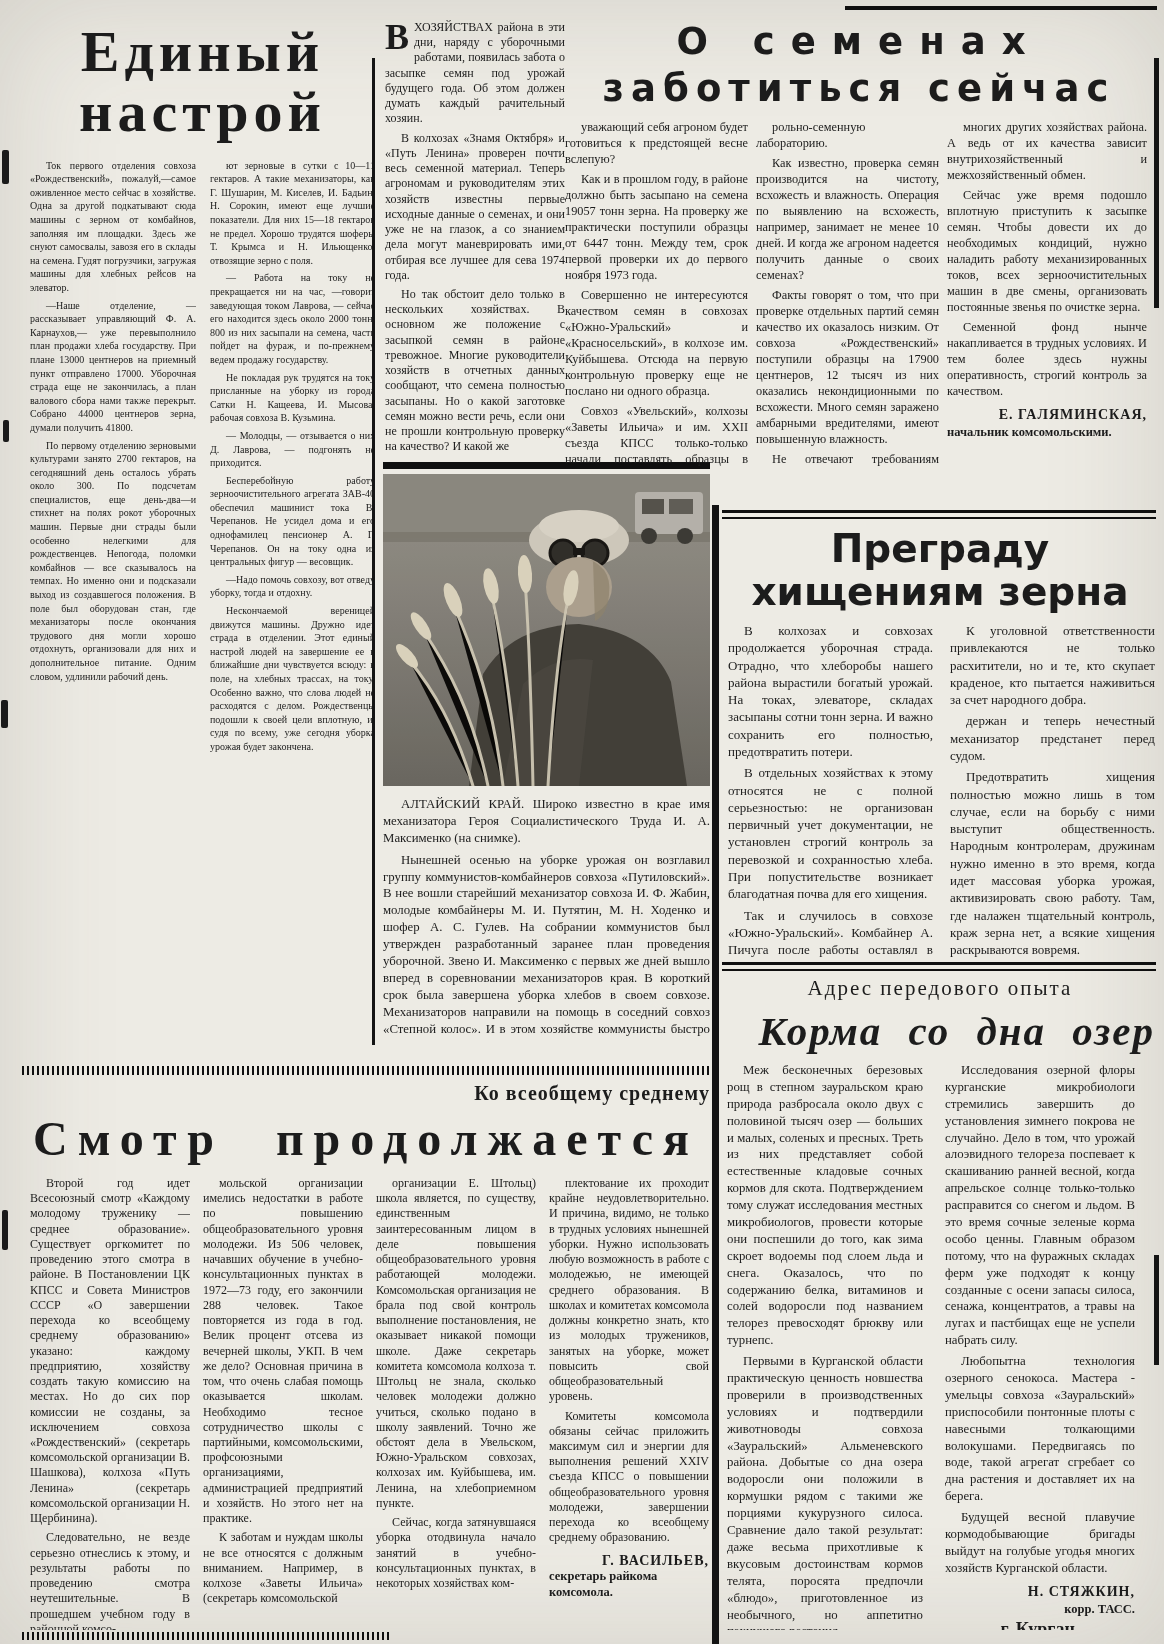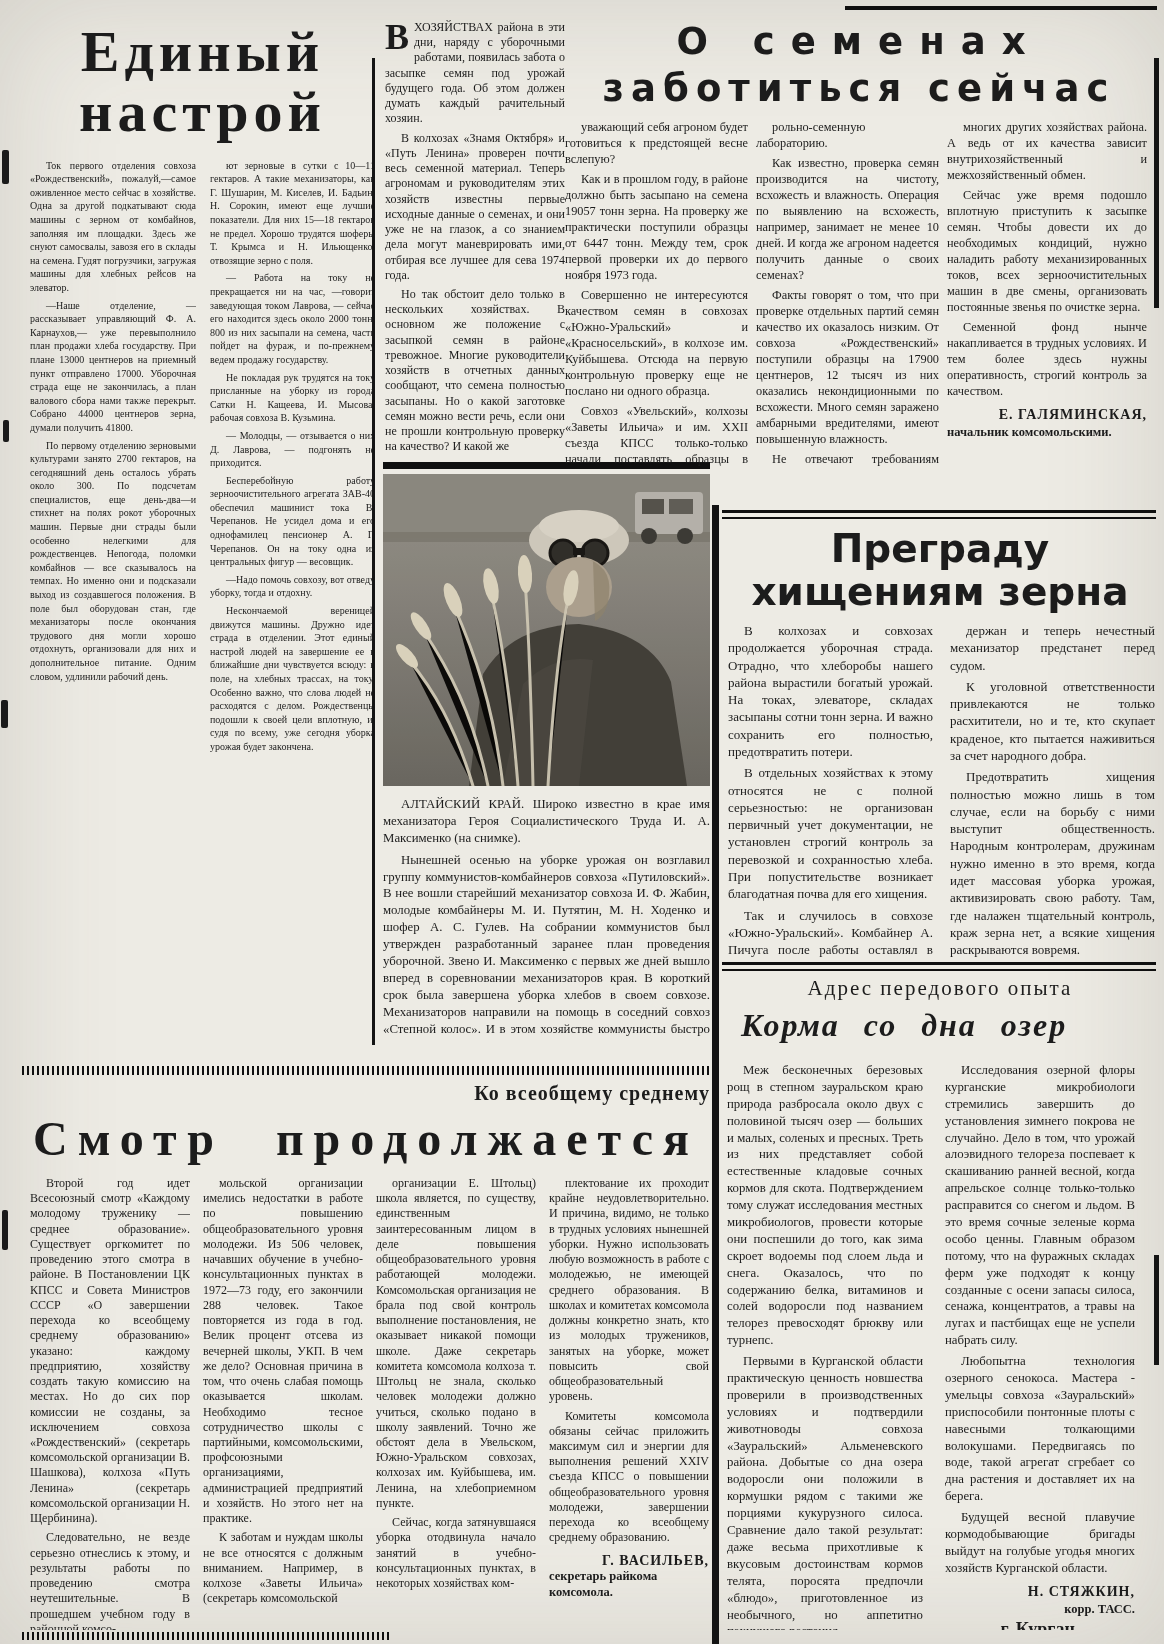--- a/index.html
+++ b/index.html
@@ -31,22 +31,22 @@
   .osem-title { margin:0; text-align:center; font-family:"DejaVu Sans","Liberation Sans",sans-serif;
     font-weight:600; font-size:37px; line-height:1.28; }
   .osem-title .l1 { display:block; letter-spacing:16px; }
   .osem-title .l2 { display:block; letter-spacing:7px; }
 
   .preg-title { margin:0; text-align:center; font-family:"DejaVu Sans","Liberation Sans",sans-serif;
     font-weight:bold; font-size:39px; line-height:1.1; }
   .preg-title .line { display:block; }
 
   .kicker-serif { font-size:21px; text-align:center; letter-spacing:2px; }
-  .korma-title { margin:16px; text-align:left; font-weight:bold; font-style:italic;
-    font-size:32px; letter-spacing:2px; word-spacing:14px; }
+  .korma-title { margin:0; text-align:right; font-weight:bold; font-style:italic;
+    font-size:41px; letter-spacing:2px; word-spacing:14px; }
 
   .smotr-kicker { font-size:20px; font-weight:bold; letter-spacing:1px; }
   .smotr-title { margin:0; text-align:center; font-weight:bold; font-size:48px;
     letter-spacing:10px; word-spacing:30px; }
 
   .dropcap { float:left; font-weight:bold; font-size:36px; line-height:.82;
     padding:3px 5px 0 0; }
   .caption { font-weight:normal; }
   .caption p.para { margin:0 0 5px 0; text-indent:18px; }
 
@@ -210,22 +210,22 @@
     </h2>
   </section>
   <div class="abs cols" style="left:728px;top:622px;width:427px;gap:17px;">
     <div class="tcol fs13" style="width:205px;height:336px;">
         <p class="para">В колхозах и совхозах продолжается уборочная страда. Отрадно, что хлеборобы нашего района вырастили богатый урожай. На токах, элеваторе, складах засыпаны сотни тонн зерна. И важно сохранить его полностью, предотвратить потери.</p>
         <p class="para">В отдельных хозяйствах к этому относятся не с полной серьезностью: не организован первичный учет документации, не установлен строгий контроль за перевозкой и сохранностью хлеба. При попустительстве возникает благодатная почва для его хищения.</p>
         <p class="para">Так и случилось в совхозе «Южно-Уральский». Комбайнер А. Пичуга после работы оставлял в бункере зерно, которое ночью похищал. Работниками милиции он вскоре был за-</p>
       </div>
     <div class="tcol fs13" style="width:205px;height:336px;">
       <div>
+          <p class="para">К уголовной ответственности привлекаются не только расхитители, но и те, кто скупает краденое, кто пытается наживиться за счет народного добра.</p>
           <p class="para">держан и теперь нечестный механизатор предстанет перед судом.</p>
-          <p class="para">К уголовной ответственности привлекаются не только расхитители, но и те, кто скупает краденое, кто пытается наживиться за счет народного добра.</p>
           <p class="para">Предотвратить хищения полностью можно лишь в том случае, если на борьбу с ними выступит общественность. Народным контролерам, дружинам нужно именно в это время, когда идет массовая уборка урожая, активизировать свою работу. Там, где налажен тщательный контроль, краж зерна нет, а всякие хищения раскрываются вовремя.</p>
         </div>
 
     </div>
   </div>
 
   <div class="abs dblrule" style="left:722px;top:962px;width:434px;"></div>
   <section class="abs" style="left:725px;top:976px;width:430px;">
     <div class="kicker-serif">Адрес передового опыта</div>
     <h2 class="korma-title" style="margin-top:6px;">Корма со дна озер</h2>

